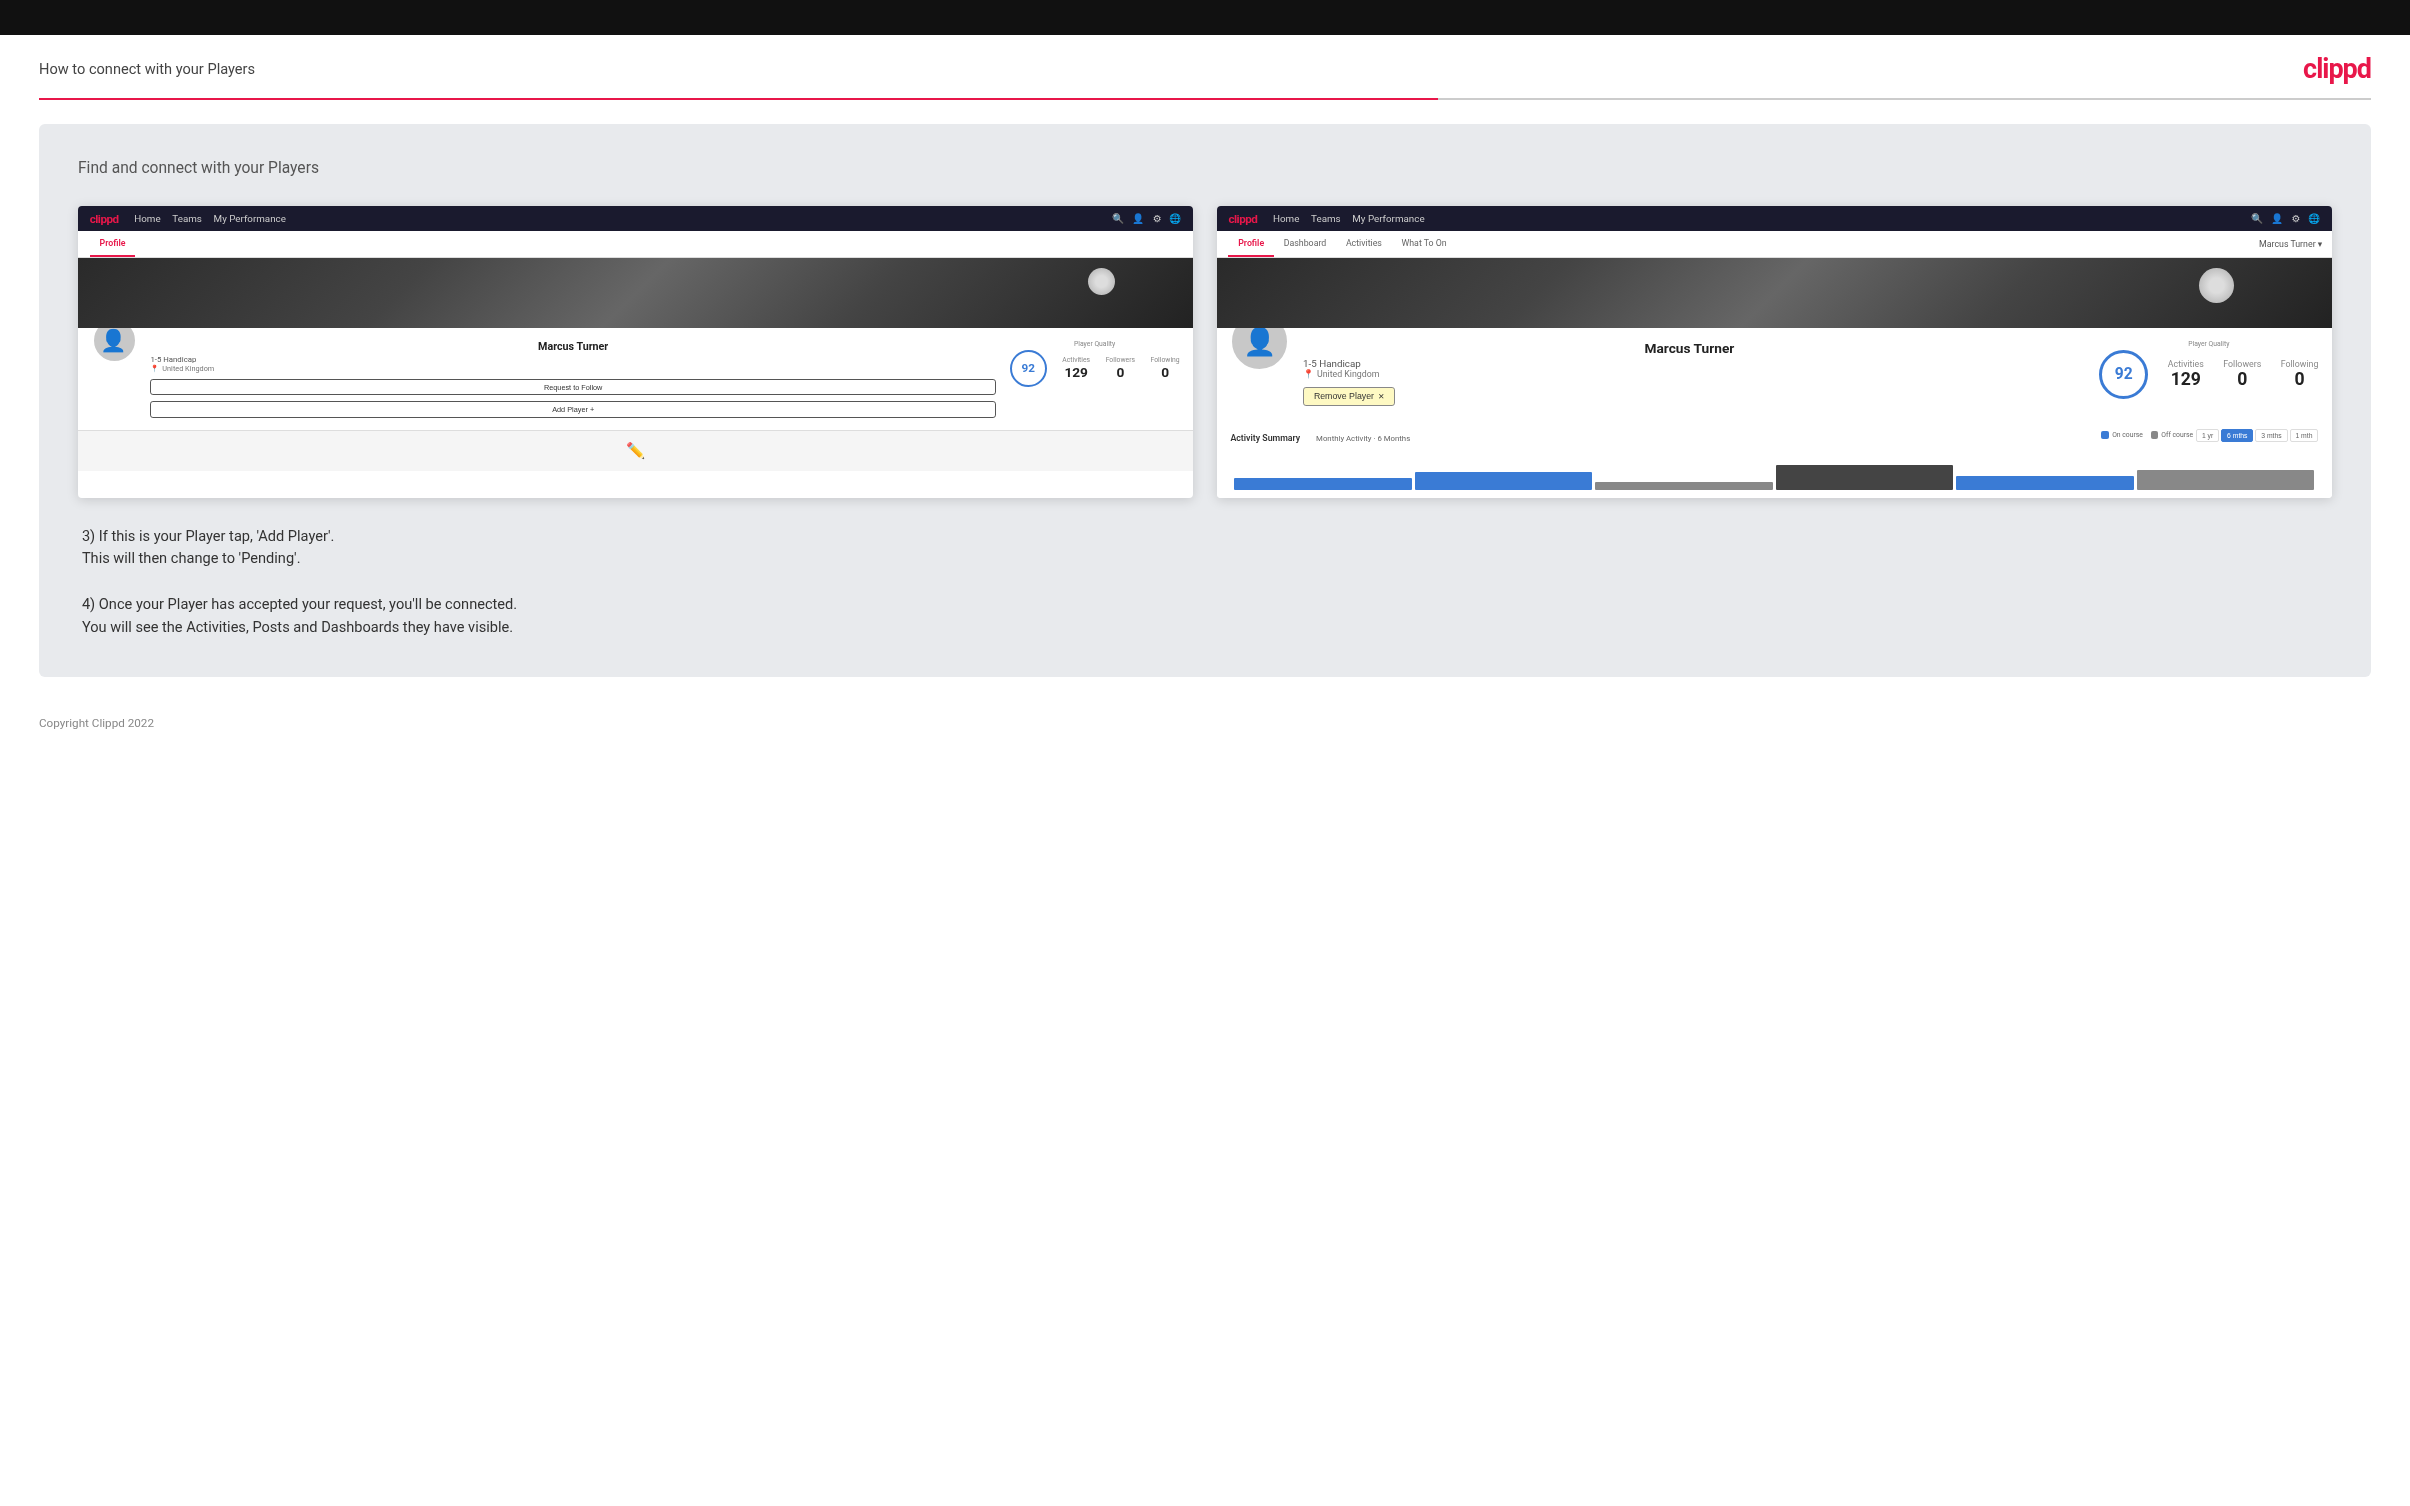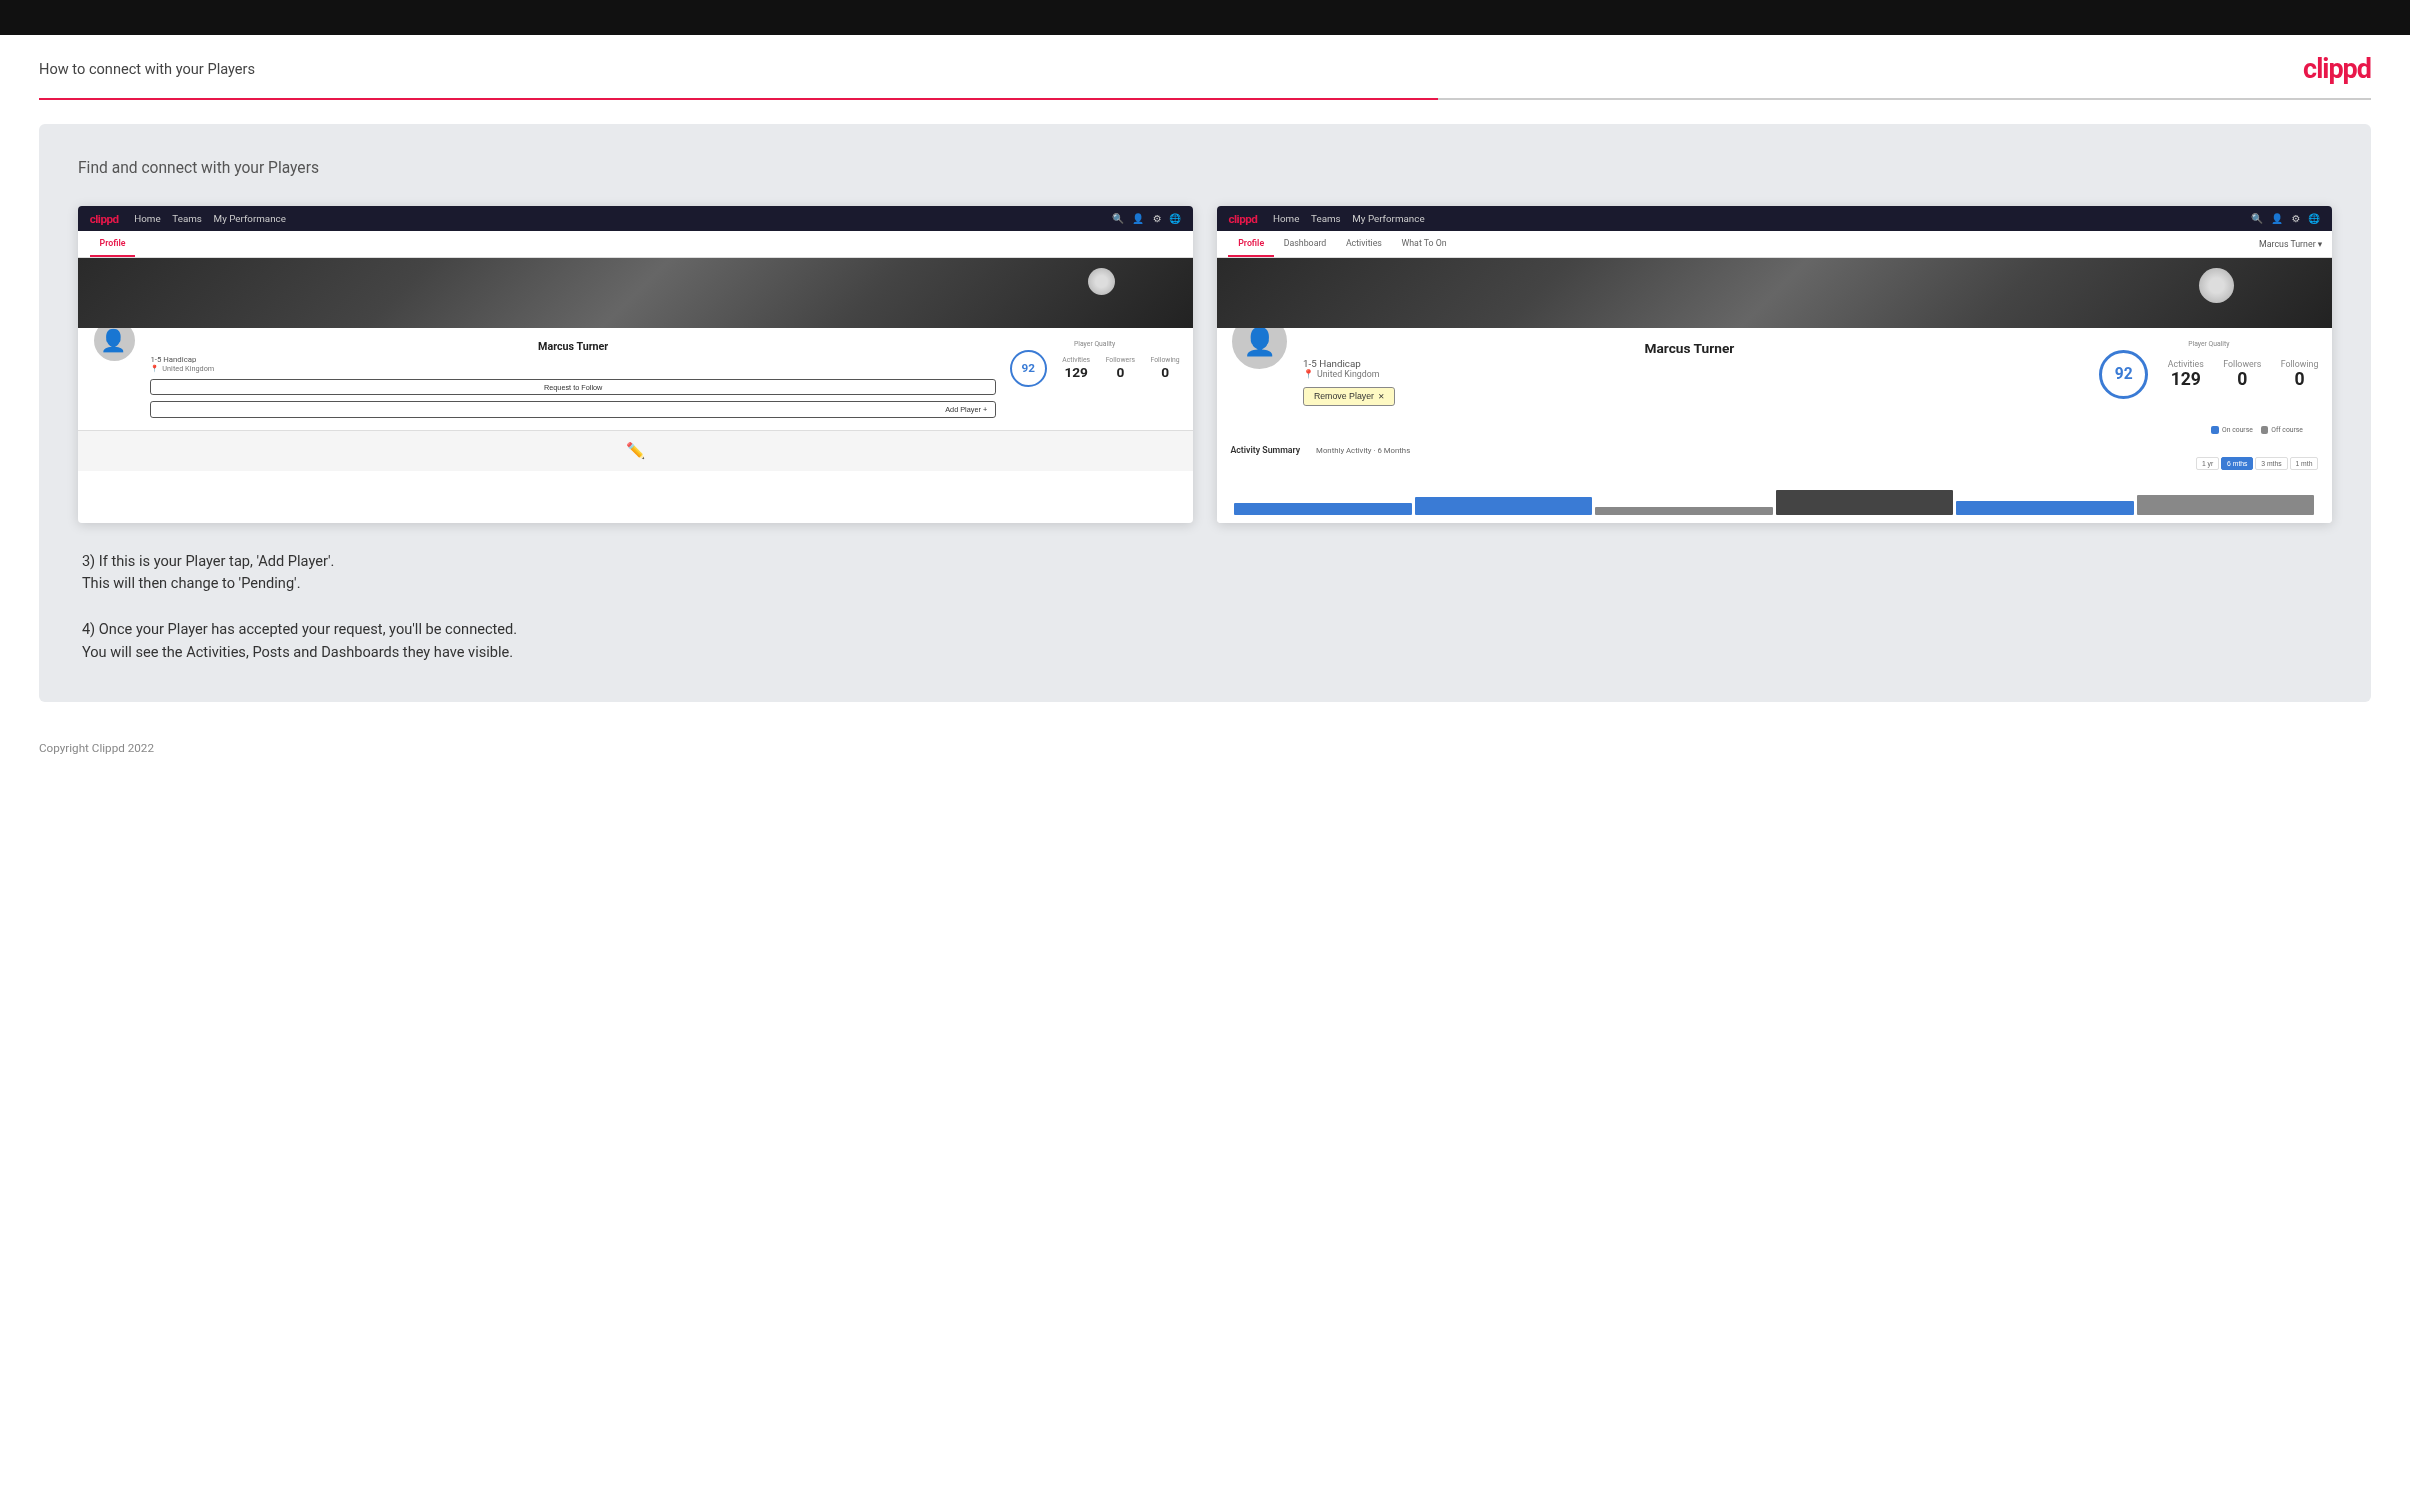--- a/index.html
+++ b/index.html
@@ -221,21 +221,20 @@
       background: #fff;
       color: #333;
     }
     .btn-add {
       font-size: 7.3px;
       padding: 2.9px 7.8px;
       border: 1px solid #555;
       border-radius: 2.9px;
       background: #fff;
       color: #333;
-      text-align: right;
     }
     .btn-remove {
       font-size: 8.8px;
       padding: 3.9px 9.8px;
       border: 1px solid #888;
       border-radius: 2.9px;
       background: #fef9c3;
       color: #333;
       display: flex;
       align-items: center;
@@ -309,22 +308,21 @@
       font-weight: 600;
       color: #333;
     }
     .activity-period {
       font-size: 7.8px;
       color: #666;
     }
     .activity-controls {
       display: flex;
       align-items: center;
-      gap: 23px;
-      flex-direction: column;
+      gap: 3px;
     }
     .activity-legend {
       display: flex;
       gap: 7.8px;
       align-items: center;
     }
     .legend-item {
       display: flex;
       align-items: center;
       gap: 2.9px;

